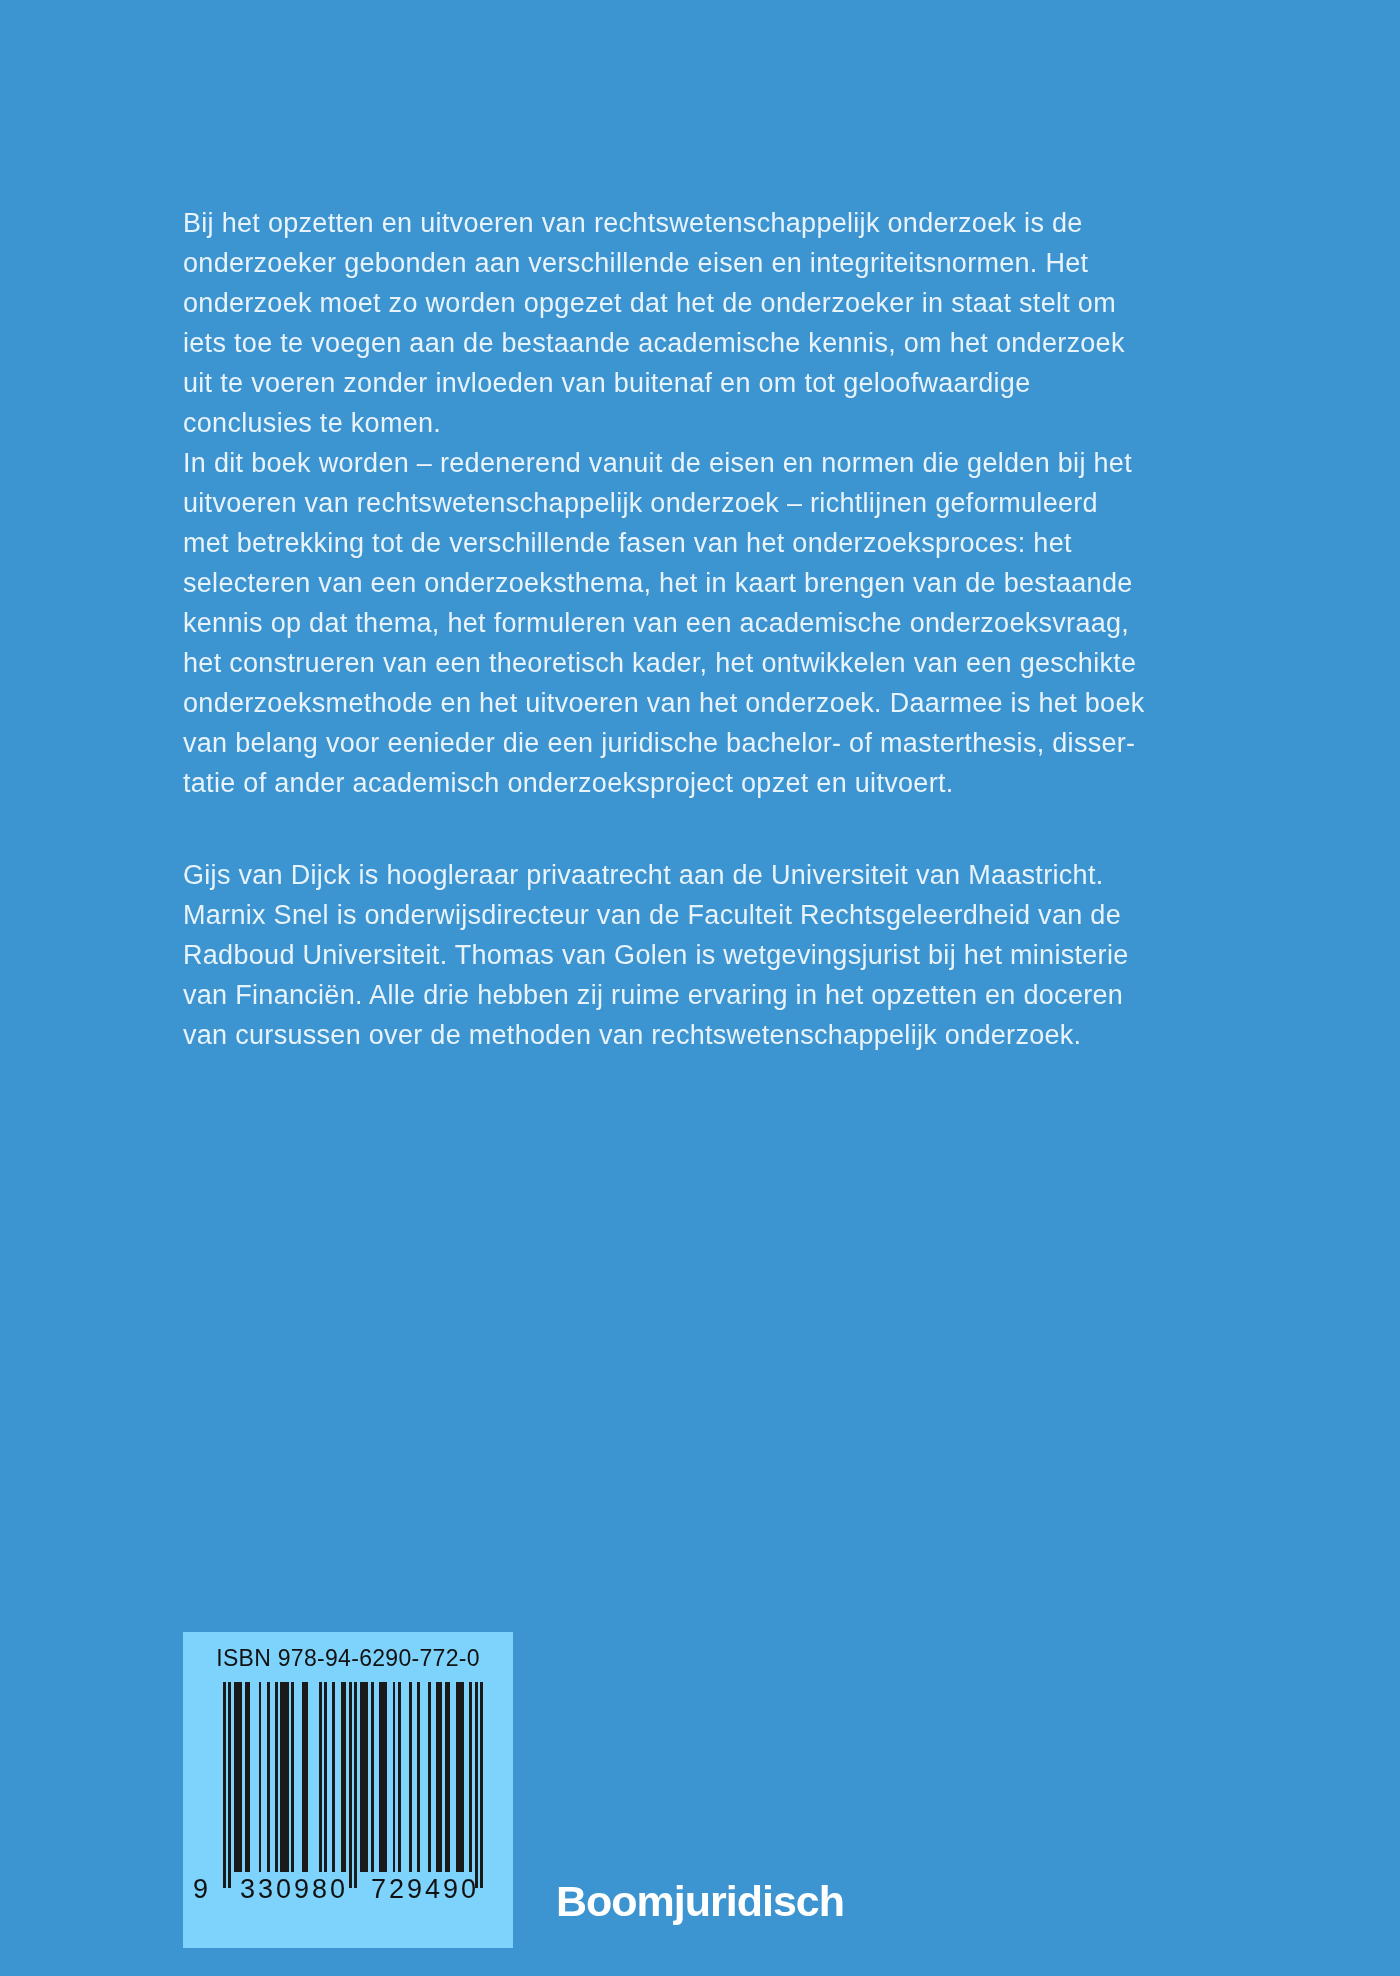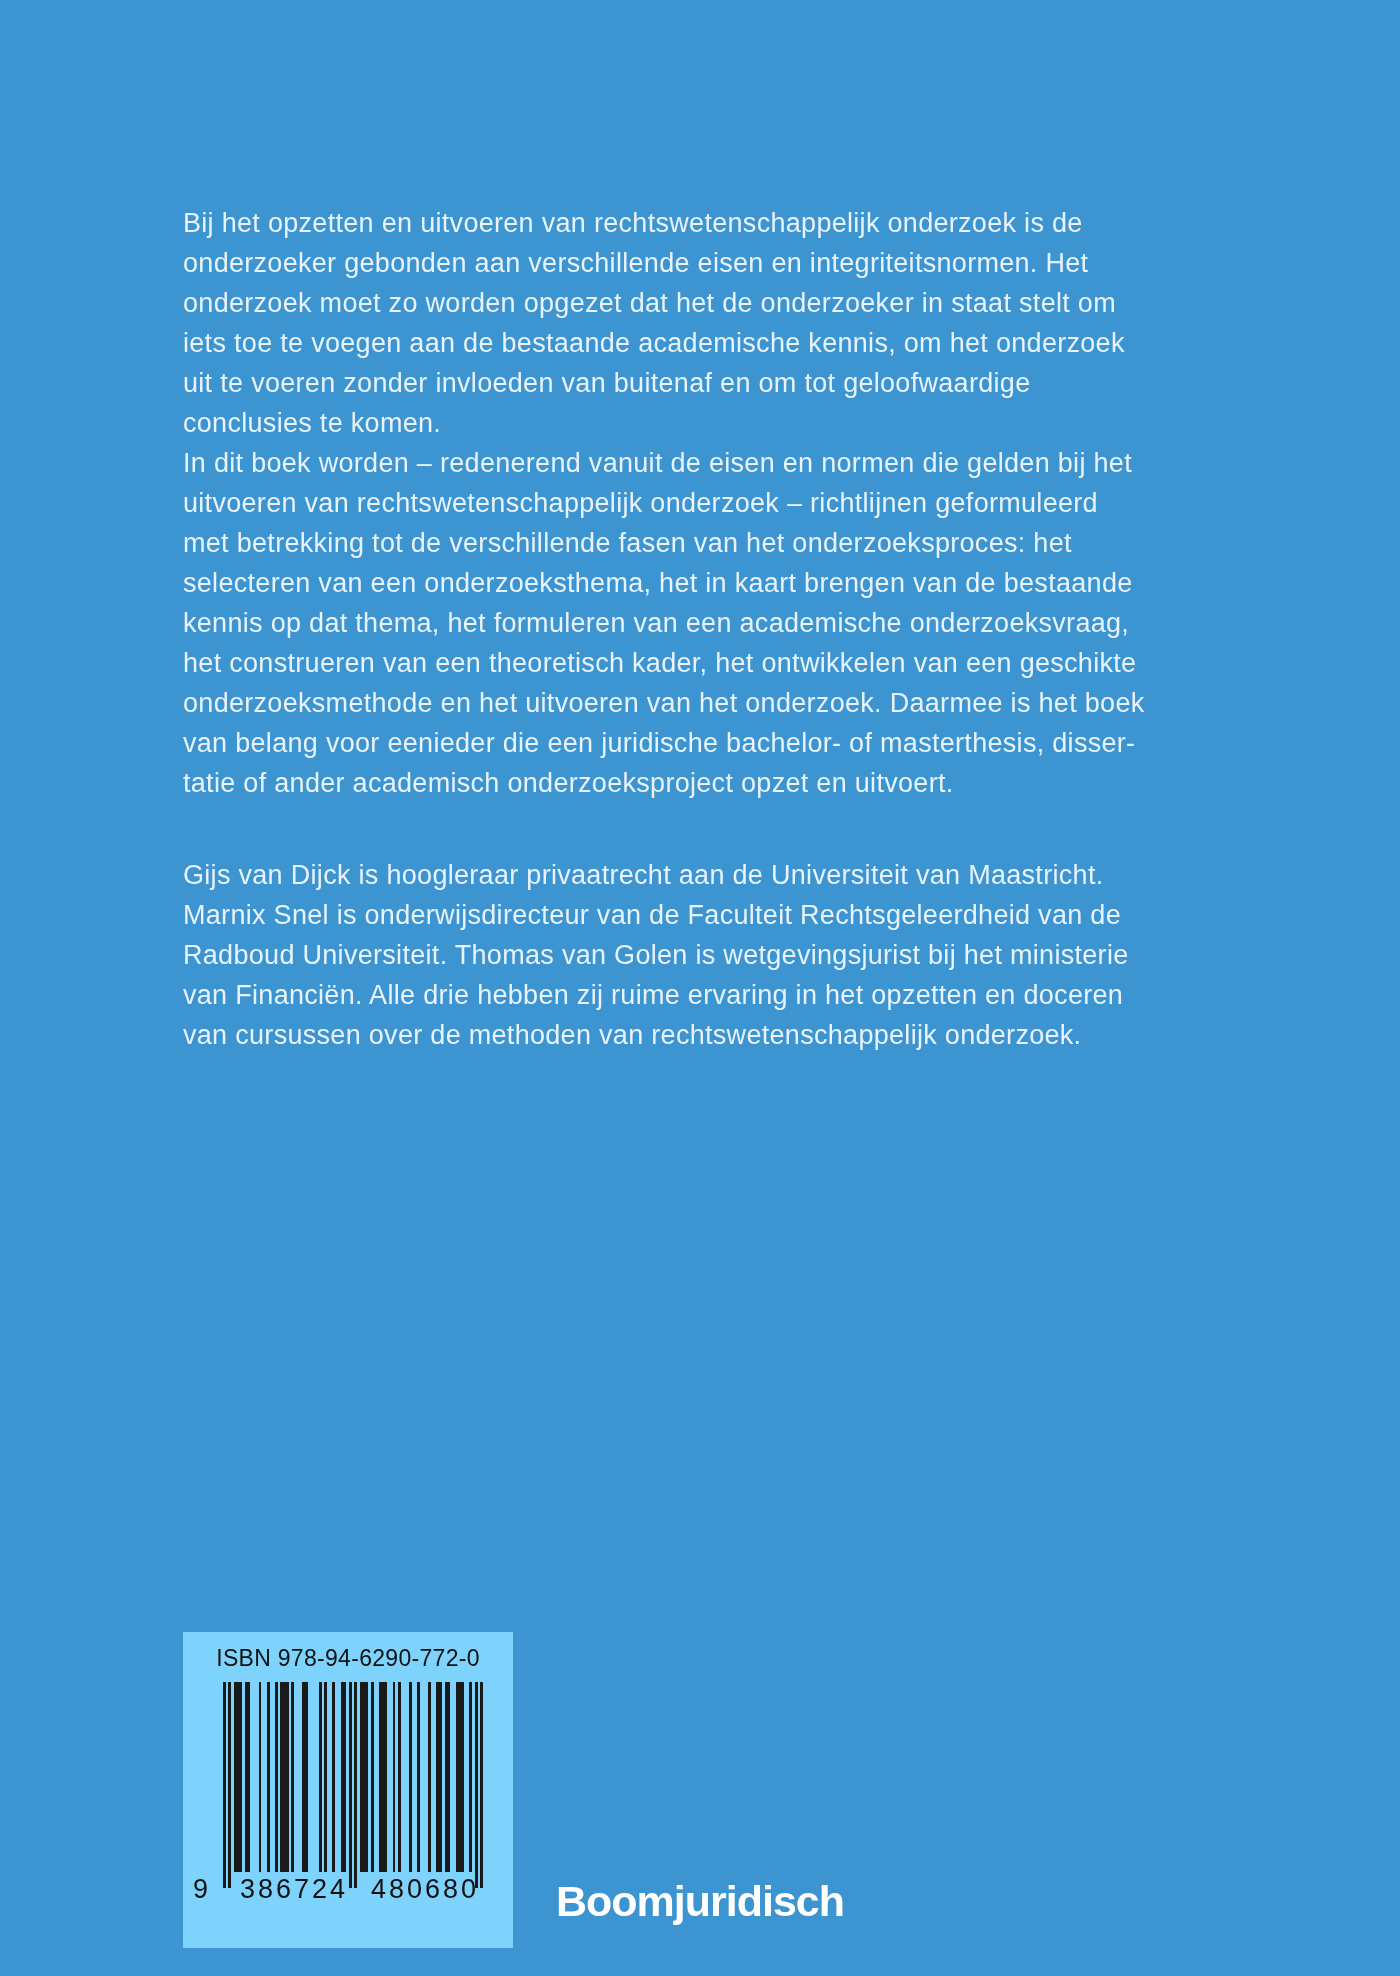--- a/index.html
+++ b/index.html
@@ -139,19 +139,19 @@
         <rect x="221.68" y="0" width="2.80" height="190" fill="#1A1A1A"></rect>
         <rect x="224.42" y="0" width="2.80" height="190" fill="#1A1A1A"></rect>
         <rect x="232.63" y="0" width="2.80" height="190" fill="#1A1A1A"></rect>
         <rect x="235.37" y="0" width="2.80" height="190" fill="#1A1A1A"></rect>
         <rect x="238.11" y="0" width="2.80" height="190" fill="#1A1A1A"></rect>
         <rect x="246.32" y="0" width="2.80" height="190" fill="#1A1A1A"></rect>
         <rect x="251.79" y="0" width="2.80" height="206" fill="#1A1A1A"></rect>
         <rect x="257.26" y="0" width="2.80" height="206" fill="#1A1A1A"></rect>
       </svg>
     <span class="bc-digit bc-prefix">9</span>
-    <span class="bc-digit bc-g1">386724</span>
-    <span class="bc-digit bc-g2">480680</span>
+    <span class="bc-digit bc-g1">330980</span>
+    <span class="bc-digit bc-g2">729490</span>
   </div>
 
   <div class="publisher-logo">Boomjuridisch</div>
 
 </div>
 
 </body></html>

